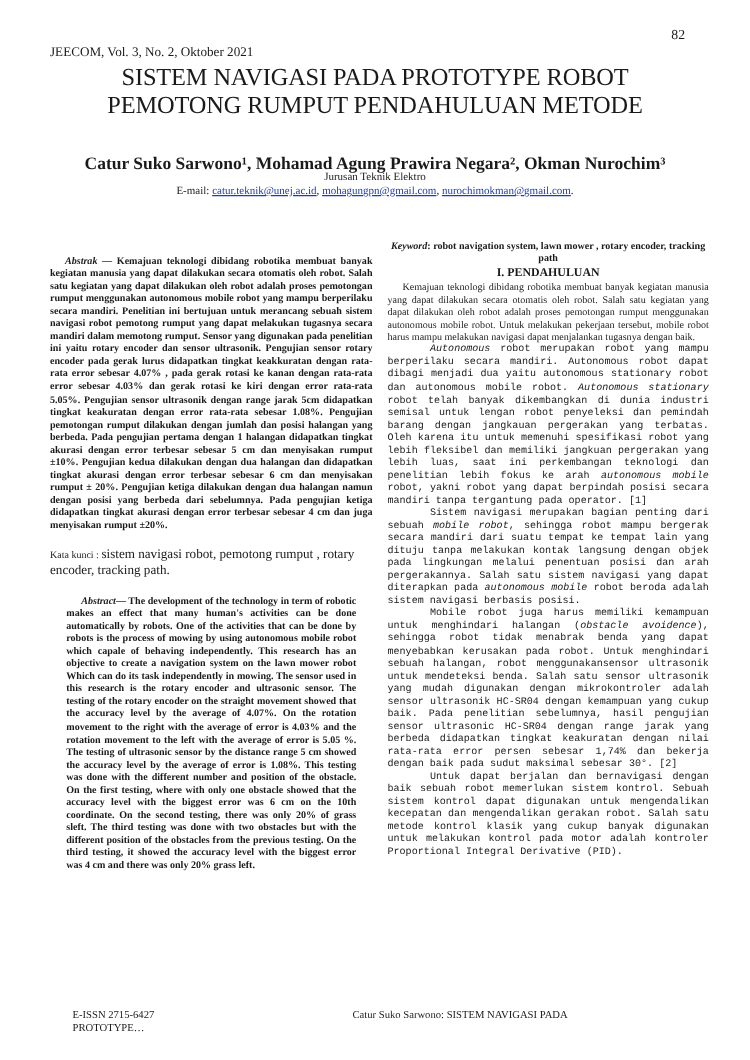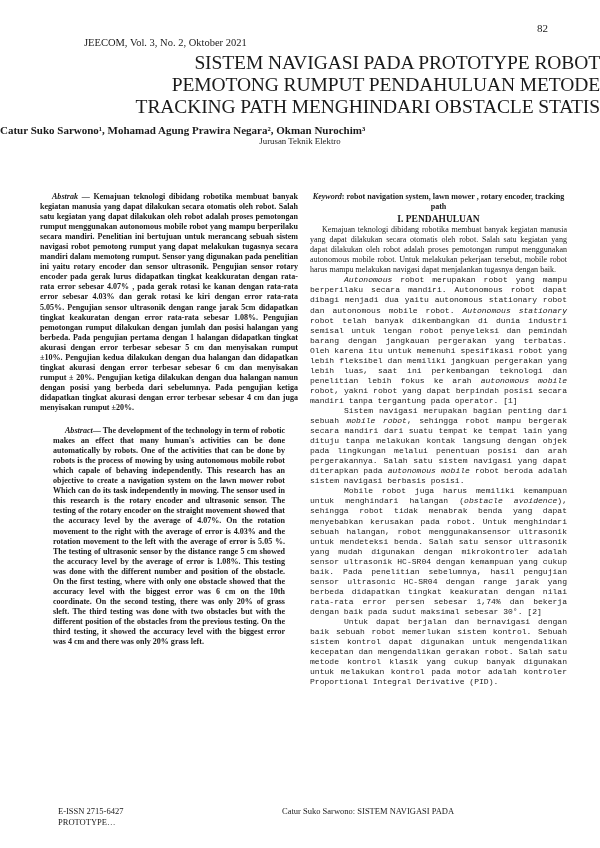--- a/index.html
+++ b/index.html
@@ -1,29 +1,29 @@
 <!DOCTYPE html>
 <html><head>
 <meta charset="utf-8">
 <style>
   html, body { margin: 0; padding: 0; background: #ffffff; }
   body { width: 600px; height: 848px; position: relative; overflow: hidden;
          font-family: "Liberation Serif", "DejaVu Serif", serif; color: #1a1a1a; }
   .page-num { position: absolute; right: 52px; top: 22px; font-size: 11px; }
-  .journal { position: absolute; left: 40px; top: 37px; font-size: 10.5px; margin-left: 44px; }
-  .title { position: absolute; left: 0; width: 600px; top: 52px; text-align: right;
+  .journal { position: absolute; left: 40px; top: 37px; font-size: 10.5px; }
+  .title { position: absolute; left: 0; width: 600px; top: 52px; text-align: center;
            font-size: 19.5px; line-height: 22px; letter-spacing: -0.1px; }
   .title div { white-space: nowrap; }
-  .authors { position: absolute; left: 0; width: 600px; top: 124px; 
-             font-size: 11px; font-weight: bold; }
+  .authors { position: absolute; left: 0; width: 600px; top: 124px; text-align: center;
+             font-size: 14px; font-weight: bold; }
   .affil { position: absolute; left: 0; width: 600px; top: 136px; text-align: center;
            font-size: 8.8px; line-height: 11px; }
   .affil a { color: #1f3fa8; text-decoration: underline; }
   .col { position: absolute; font-size: 8.05px; line-height: 10.05px; text-align: justify; }
-  .left { left: 40px; width: 258px; top: 192px; }
+  .left { left: 40px; width: 258px; top: 204px; }
   .right { left: 310px; width: 257px; top: 192px; }
   .bold { font-weight: bold; }
   .abs p { margin: 0; text-indent: 12px; }
   .kata { margin-top: 12px; font-size: 10.5px; line-height: 13px; text-align: left; }
   .kata .lbl { font-size: 8px; }
   .abstract-en { margin-top: 12px; }
   .abstract-en p { margin: 13px; text-indent: 12px; }
   .kw { margin: 0; text-align: center; }
   .section-head { text-align: center; font-weight: bold; font-size: 9.5px; margin: 2px 0 1px 0; }
   .right p { margin: 0; text-indent: 12px; }
@@ -34,33 +34,34 @@
 </style>
 </head>
 <body>
 
 <div class="page-num">82</div>
 <div class="journal">JEECOM, Vol. 3, No. 2, Oktober 2021</div>
 
 <div class="title">
   <div>SISTEM NAVIGASI PADA PROTOTYPE ROBOT</div>
   <div>PEMOTONG RUMPUT PENDAHULUAN METODE</div>
-  <div>TRACKING PATH  MENGHINDARI OBSTACLE STATIS</div>
 </div>
 
 <div class="authors">Catur Suko Sarwono¹, Mohamad Agung Prawira Negara², Okman Nurochim³</div>
 
 <div class="affil">
   <div>Jurusan Teknik Elektro</div>
+  <div><span>E-mail: </span><a>catur.teknik@unej.ac.id</a><span>,  </span><a>mohagungpn@gmail.com</a><span>, </span><a>nurochimokman@gmail.com</a><span>.</span></div>
 </div>
 
 <div class="col left">
   <div class="abs bold">
     <p><i>Abstrak</i><span> — </span><span>Kemajuan teknologi dibidang robotika membuat banyak kegiatan manusia yang dapat dilakukan secara otomatis oleh robot. Salah satu kegiatan yang dapat dilakukan oleh robot adalah proses pemotongan rumput menggunakan autonomous mobile robot yang mampu berperilaku secara mandiri. Penelitian ini bertujuan untuk merancang sebuah sistem navigasi robot pemotong rumput yang dapat melakukan tugasnya secara mandiri dalam memotong rumput. Sensor yang digunakan pada penelitian ini yaitu  rotary encoder dan sensor ultrasonik. Pengujian sensor rotary encoder pada gerak lurus didapatkan tingkat keakkuratan dengan rata-rata error sebesar 4.07% , pada gerak rotasi ke kanan dengan rata-rata error sebesar 4.03% dan gerak rotasi ke kiri dengan error rata-rata 5.05%. Pengujian sensor ultrasonik dengan range jarak 5cm didapatkan tingkat keakuratan dengan error rata-rata sebesar 1.08%. Pengujian pemotongan rumput dilakukan dengan jumlah dan posisi halangan yang berbeda. Pada pengujian pertama dengan 1 halangan didapatkan tingkat akurasi dengan error terbesar sebesar 5 cm dan menyisakan rumput  ±10%. Pengujian kedua dilakukan dengan dua halangan dan didapatkan tingkat akurasi dengan error terbesar sebesar 6 cm dan menyisakan rumput  ± 20%. Pengujian ketiga dilakukan dengan dua halangan namun dengan posisi yang berbeda dari sebelumnya. Pada pengujian ketiga didapatkan tingkat akurasi dengan error terbesar sebesar 4 cm dan juga menyisakan rumput ±20%.</span></p>
   </div>
+  <div class="kata"><span class="lbl">Kata kunci : </span><span>sistem navigasi robot, pemotong rumput , rotary encoder, tracking path.</span></div>
   <div class="abstract-en bold">
     <p><i>Abstract</i><span>— </span><span>The development of the technology in term of robotic makes an effect that many human's activities can be done automatically by robots. One of the activities that can be done by robots is the process of mowing by using autonomous mobile robot which capale of behaving independently. This research has an objective to create a navigation system on the lawn mower robot Which can do its task independently in mowing. The sensor used in this research is the rotary encoder and ultrasonic sensor. The testing of the rotary encoder on the straight movement showed that the accuracy level by the average of 4.07%. On the rotation movement to the right with the average of error is 4.03% and the rotation movement to the left with the average of error is 5.05 %. The testing of ultrasonic sensor by the distance range 5 cm showed the accuracy level by the average of error is 1.08%. This testing was done with the different number and position of the obstacle. On the first testing, where with only one obstacle showed that the accuracy level with the biggest error was 6 cm on the 10th coordinate. On the second testing, there was only 20% of grass sleft. The third testing was done with two obstacles but with the different position of the obstacles from the previous testing. On the third testing, it showed the accuracy level with the biggest error was 4 cm and there was only 20% grass left.</span></p>
   </div>
 </div>
 
 <div class="col right">
   <div class="kw bold"><i>Keyword</i><span>: robot navigation system, lawn mower , rotary encoder, tracking path</span></div>
   <div class="section-head">I. PENDAHULUAN</div>
   <p>Kemajuan teknologi dibidang robotika membuat banyak kegiatan manusia yang dapat dilakukan secara otomatis oleh robot. Salah satu kegiatan yang dapat dilakukan oleh robot adalah proses pemotongan rumput menggunakan autonomous mobile robot. Untuk melakukan pekerjaan tersebut, mobile robot harus mampu melakukan navigasi dapat menjalankan tugasnya dengan baik.</p>
   <p class="ind2"><i>Autonomous</i><span> robot merupakan robot yang mampu berperilaku secara mandiri. Autonomous robot dapat dibagi menjadi dua yaitu autonomous stationary robot dan autonomous mobile robot. </span><i>Autonomous stationary</i><span> robot telah banyak dikembangkan di dunia industri semisal untuk lengan robot penyeleksi dan pemindah barang dengan jangkauan pergerakan yang terbatas. Oleh karena itu untuk memenuhi spesifikasi robot yang lebih fleksibel dan memiliki jangkuan pergerakan yang lebih luas, saat ini perkembangan teknologi dan penelitian lebih fokus ke arah </span><i>autonomous mobile</i><span> robot, yakni robot yang dapat berpindah posisi secara mandiri tanpa tergantung pada operator. [1]</span></p>

